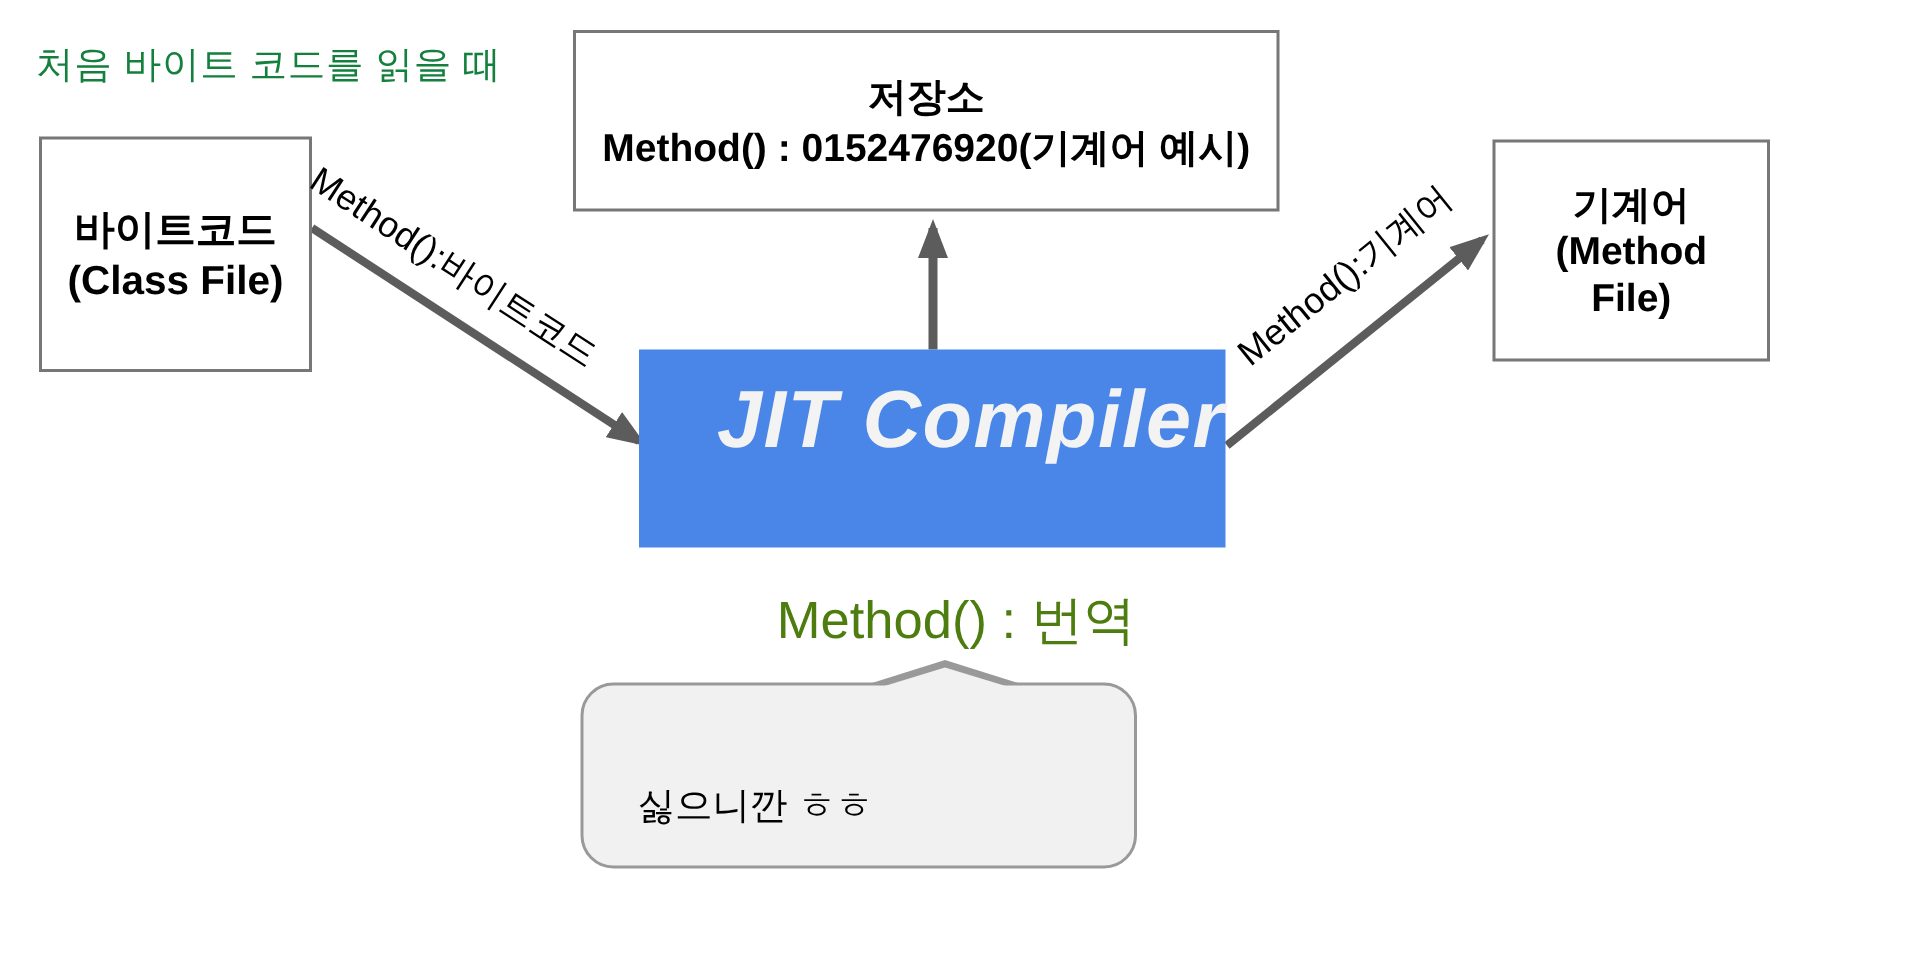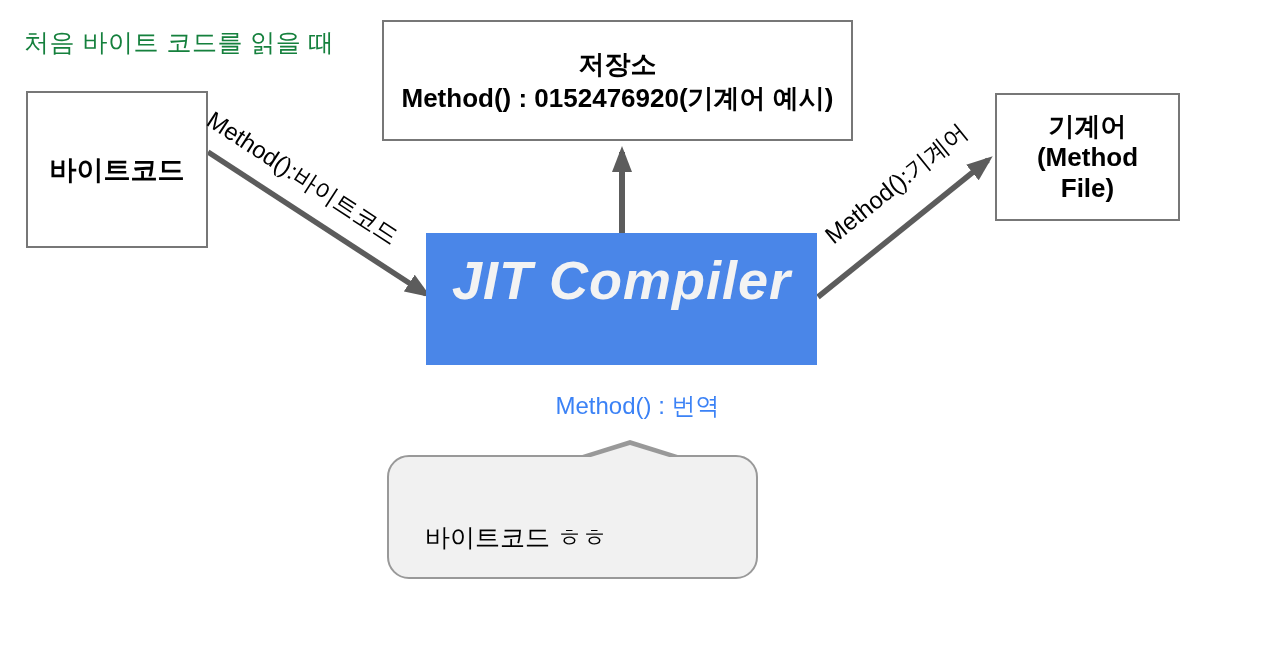--- a/index.html
+++ b/index.html
@@ -46,30 +46,30 @@
     font-size: 27px; line-height: 34px;
   }
   .node-storage {
     left: 382px; top: 20px;
     width: 471px; height: 121px;
     font-size: 26px; line-height: 34px;
     white-space: nowrap;
   }
   .node-machine {
     left: 995px; top: 93px;
-    width: 185px; height: 128px;
+    width: 185px; height: 148px;
     font-size: 26px; line-height: 31px;
   }
   .node-jit {
     position: absolute;
     left: 426px; top: 233px;
     width: 391px; height: 132px;
     display: flex;
     align-items: center;
-    justify-content: center;
+    justify-content: flex-end;
     color: #f3f3f3;
     font-size: 54px;
     font-weight: bold;
     font-style: italic;
     letter-spacing: 1px;
     box-sizing: border-box;
     padding-bottom: 38px;
     white-space: nowrap;
   }
   .edge-label {
@@ -87,22 +87,22 @@
     left: 836px; top: 220px;
     height: 28px;
     transform-origin: 0 100%;
     transform: rotate(-39deg);
   }
   .method-translate {
     position: absolute;
     left: 495px; top: 390px;
     width: 285px;
     text-align: center;
-    font-size: 24px;
-    color: #3b82f6;
+    font-size: 35px;
+    color: #4d7c0f;
     white-space: nowrap;
   }
   .speech-bubble {
     position: absolute;
     left: 387px; top: 455px;
     width: 371px; height: 124px;
     border: 2px solid #999999;
     border-radius: 22px;
     background: #f1f1f1;
     box-sizing: border-box;
@@ -150,20 +150,21 @@
     <line x1="208" y1="152" x2="426" y2="294" stroke-width="5.5" marker-end="url(#arrowhead)" style="stroke: rgb(92, 92, 92);"></line>
     <line x1="622" y1="233" x2="622" y2="152" stroke-width="6" marker-end="url(#arrowhead)" style="stroke: rgb(92, 92, 92);"></line>
     <line x1="818" y1="297" x2="988" y2="160" stroke-width="5.5" marker-end="url(#arrowhead)" style="stroke: rgb(92, 92, 92);"></line>
   </svg>
 
   <div class="diagram-title">처음 바이트 코드를 읽을 때</div>
 
   <div class="node-box node-bytecode" style="border-color: rgb(119, 119, 119);">
     <div>
       <span>바이트코드</span><br>
+      <span>(Class File)</span>
     </div>
   </div>
 
   <div class="node-box node-storage" style="border-color: rgb(119, 119, 119);">
     <div>
       <span>저장소</span><br>
       <span>Method() : 0152476920(기계어 예시)</span>
     </div>
   </div>
 
@@ -184,16 +185,16 @@
   <div class="edge-label edge-label-right">Method():기계어</div>
 
   <div class="method-translate">Method() : 번역</div>
 
   <div class="bubble-notch-border" style="border-bottom-color: rgb(153, 153, 153);"></div>
   <div class="speech-bubble" style="background: rgb(241, 241, 241); border-color: rgb(153, 153, 153);"></div>
   <div class="bubble-notch-fill" style="border-bottom-color: rgb(241, 241, 241);"></div>
 
   <div class="bubble-text">
     <br>
-    <span>바이트코드 ㅎㅎ</span>
+    <span>싫으니깐 ㅎㅎ</span>
   </div>
 
 </div>
 
 </body></html>

